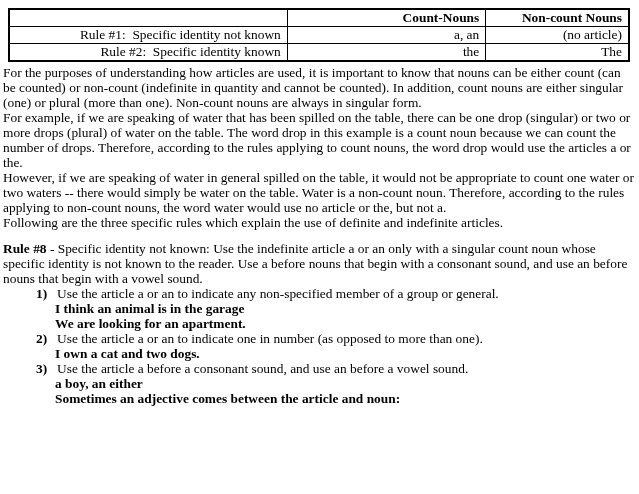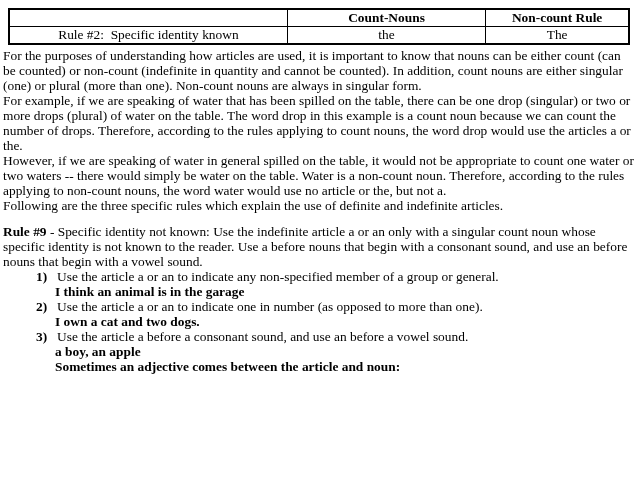--- a/index.html
+++ b/index.html
@@ -29,21 +29,21 @@
     font-size: 13.4px;
     border: 2px solid #000000;
   }
   table.rules-table th,
   table.rules-table td {
     border: 1px solid #000000;
     padding: 0 6px;
     height: 16px;
     line-height: 16px;
     vertical-align: middle;
-    text-align: center;
+    text-align: right;
     white-space: pre;
     overflow: hidden;
     font-weight: normal;
   }
   table.rules-table th { font-weight: bold; }
   .col-label    { width: 272px; }
   .col-count    { width: 194px; }
   .col-noncount { width: 140px; }
   
   .content {
@@ -74,52 +74,58 @@
   <table class="rules-table">
     <colgroup>
       <col class="col-label">
       <col class="col-count">
       <col class="col-noncount">
     </colgroup>
     <tbody>
       <tr>
         <th></th>
         <th>Count-Nouns</th>
-        <th>Non-count Rule</th>
+        <th>Non-count Nouns</th>
+      </tr>
+      <tr>
+        <td>Rule #1:  Specific identity not known</td>
+        <td>a, an</td>
+        <td>(no article)</td>
       </tr>
       <tr>
         <td>Rule #2:  Specific identity known</td>
         <td>the</td>
         <td>The</td>
       </tr>
     </tbody>
   </table>
 
   <div class="content">
 
     <p class="para">For the purposes of understanding how articles are used, it is important to know that nouns can be either count (can be counted) or non-count (indefinite in quantity and cannot be counted). In addition, count nouns are either singular (one) or plural (more than one). Non-count nouns are always in singular form.</p>
     <p class="para">For example, if we are speaking of water that has been spilled on the table, there can be one drop (singular) or two or more drops (plural) of water on the table. The word drop in this example is a count noun because we can count the number of drops. Therefore, according to the rules applying to count nouns, the word drop would use the articles a or the.</p>
     <p class="para">However, if we are speaking of water in general spilled on the table, it would not be appropriate to count one water or two waters -- there would simply be water on the table. Water is a non-count noun. Therefore, according to the rules applying to non-count nouns, the word water would use no article or the, but not a.</p>
     <p class="para">Following are the three specific rules which explain the use of definite and indefinite articles.</p>
 
-    <p class="para rule1-para"><span class="bold">Rule #9</span><span> - Specific identity not known: Use the indefinite article a or an only with a singular count noun whose specific identity is not known to the reader. Use a before nouns that begin with a consonant sound, and use an before nouns that begin with a vowel sound.</span></p>
+    <p class="para rule1-para"><span class="bold">Rule #8</span><span> - Specific identity not known: Use the indefinite article a or an only with a singular count noun whose specific identity is not known to the reader. Use a before nouns that begin with a consonant sound, and use an before nouns that begin with a vowel sound.</span></p>
 
     <div class="list-item">
       <span class="list-num">1)</span>
       <span class="list-text">Use the article a or an to indicate any non-specified member of a group or general.</span>
     </div>
     <div class="example">I think an animal is in the garage</div>
+    <div class="example">We are looking for an apartment.</div>
 
     <div class="list-item">
       <span class="list-num">2)</span>
       <span class="list-text">Use the article a or an to indicate one in number (as opposed to more than one).</span>
     </div>
     <div class="example">I own a cat and two dogs.</div>
 
     <div class="list-item">
       <span class="list-num">3)</span>
       <span class="list-text">Use the article a before a consonant sound, and use an before a vowel sound.</span>
     </div>
-    <div class="example">a boy, an apple</div>
+    <div class="example">a boy, an either</div>
     <div class="example">Sometimes an adjective comes between the article and noun:</div>
 
   </div>
 </div>
 
 </body></html>

